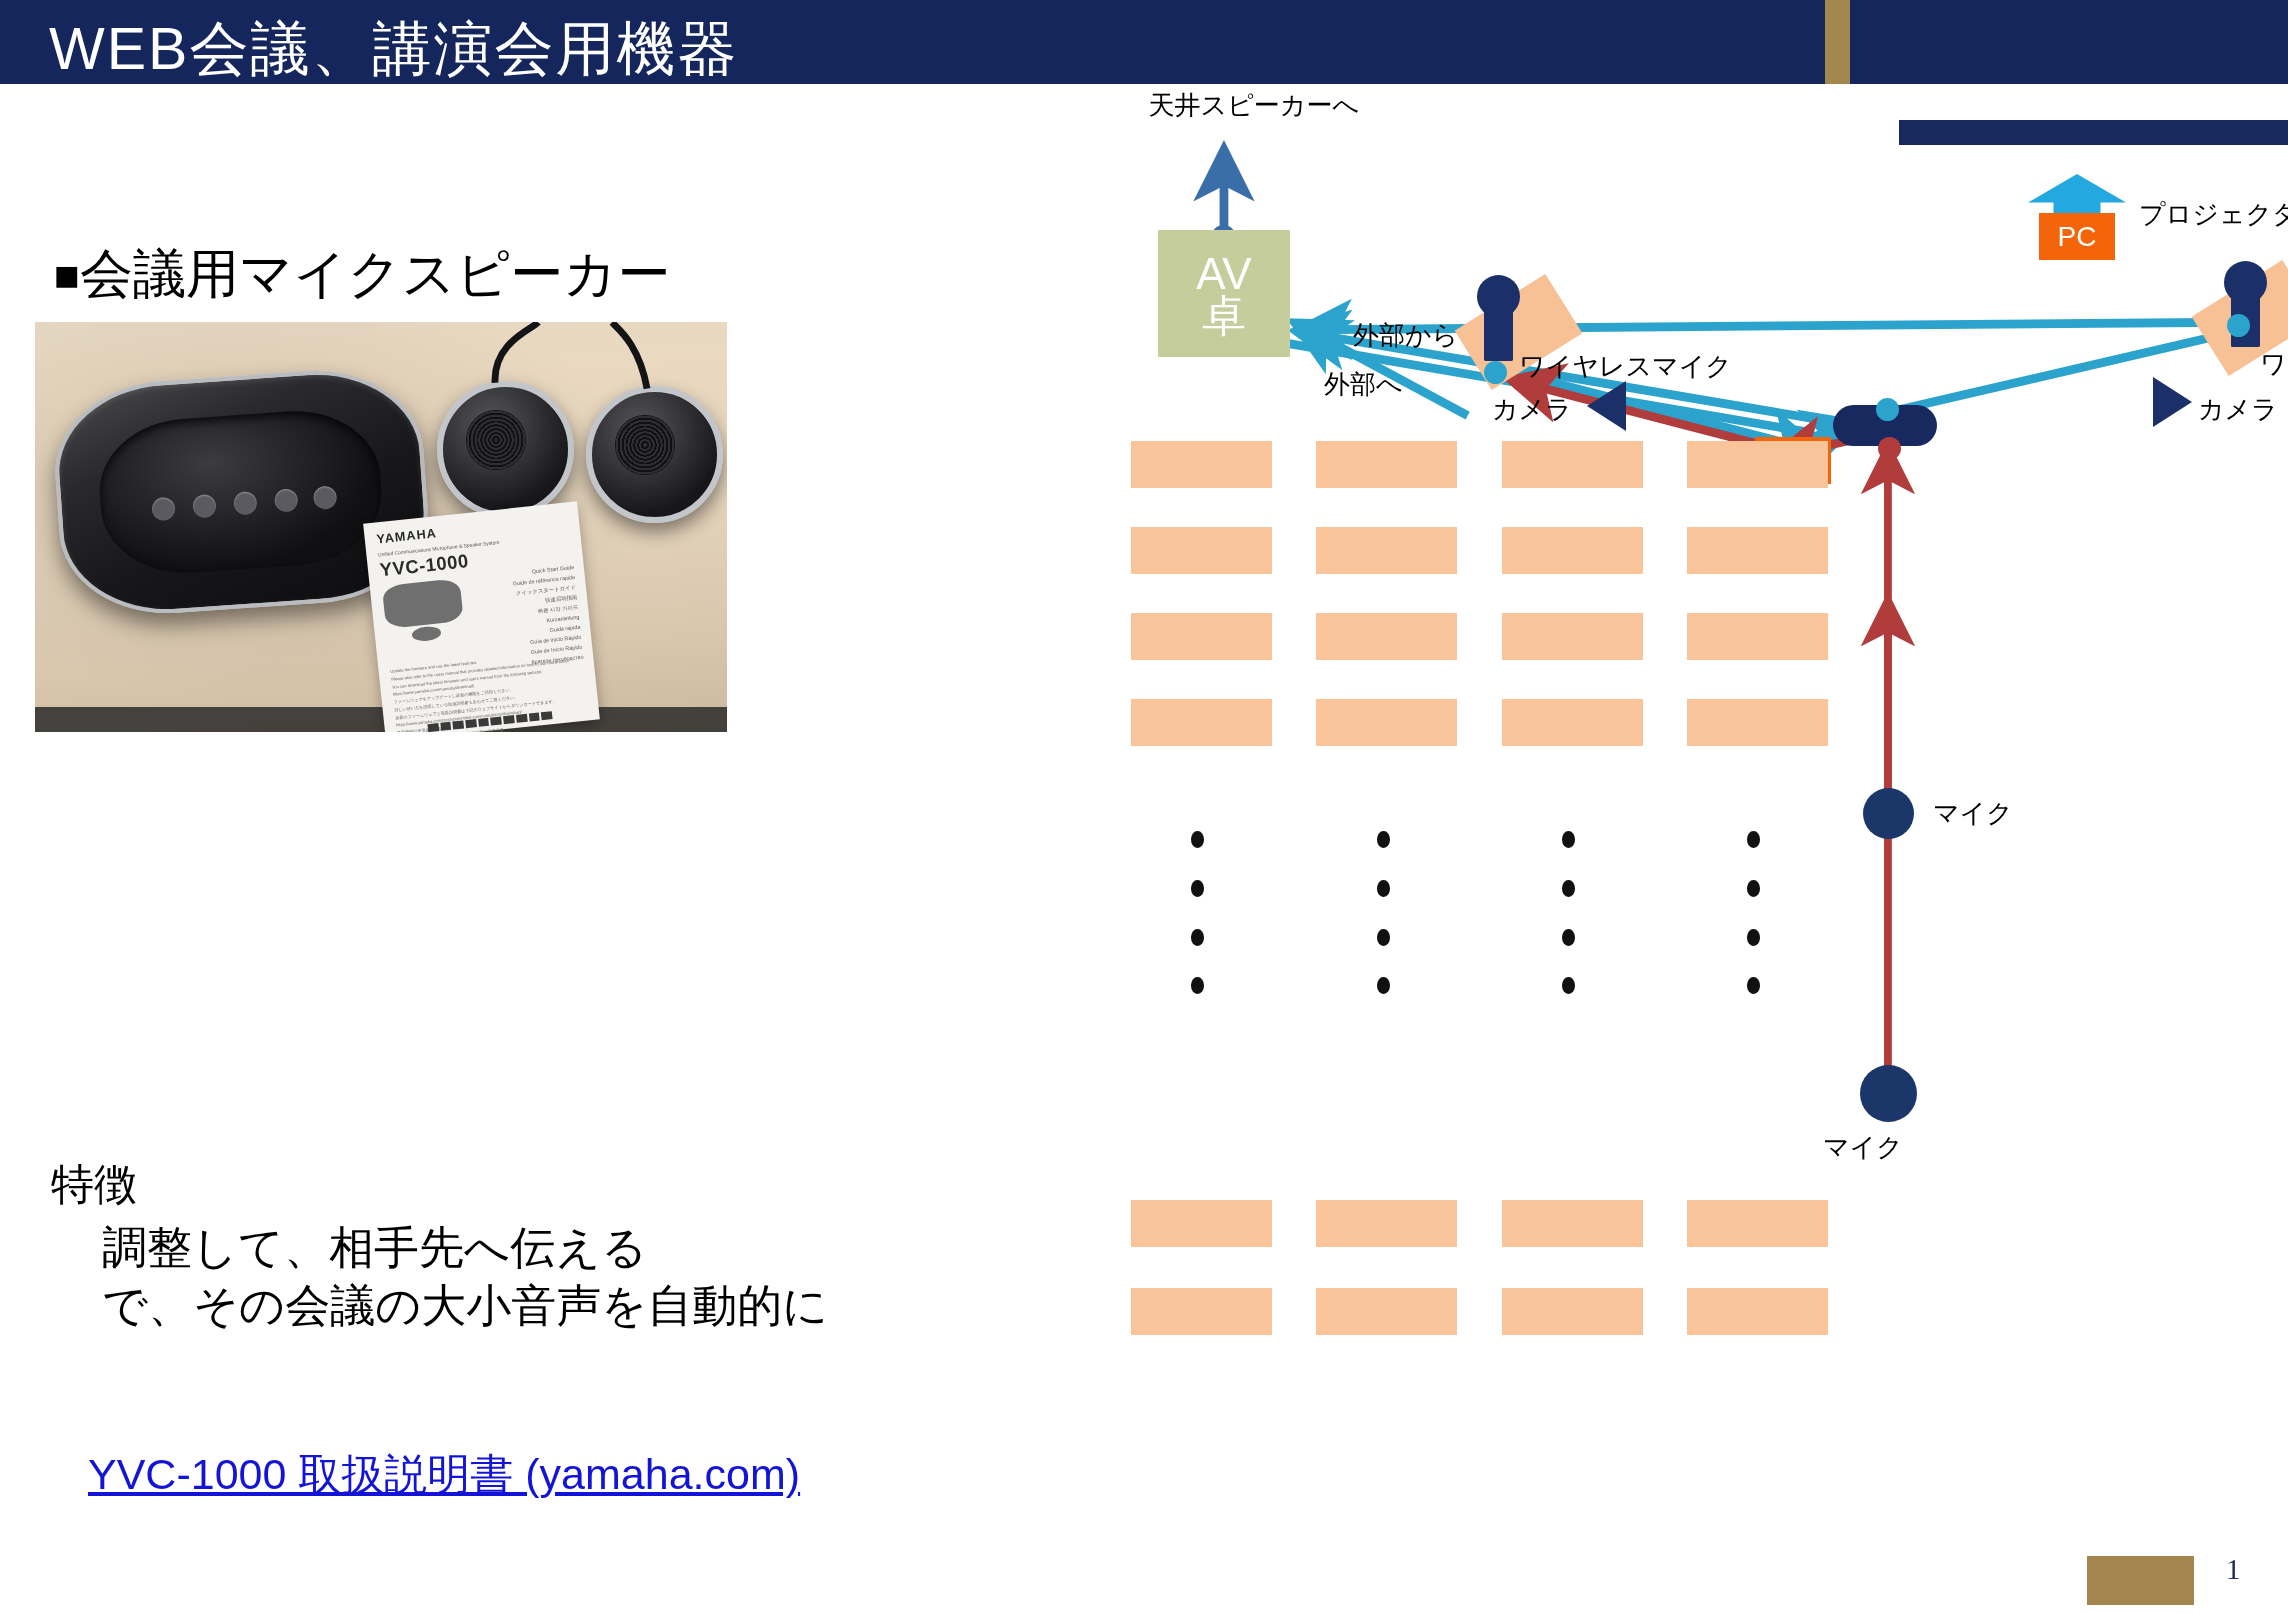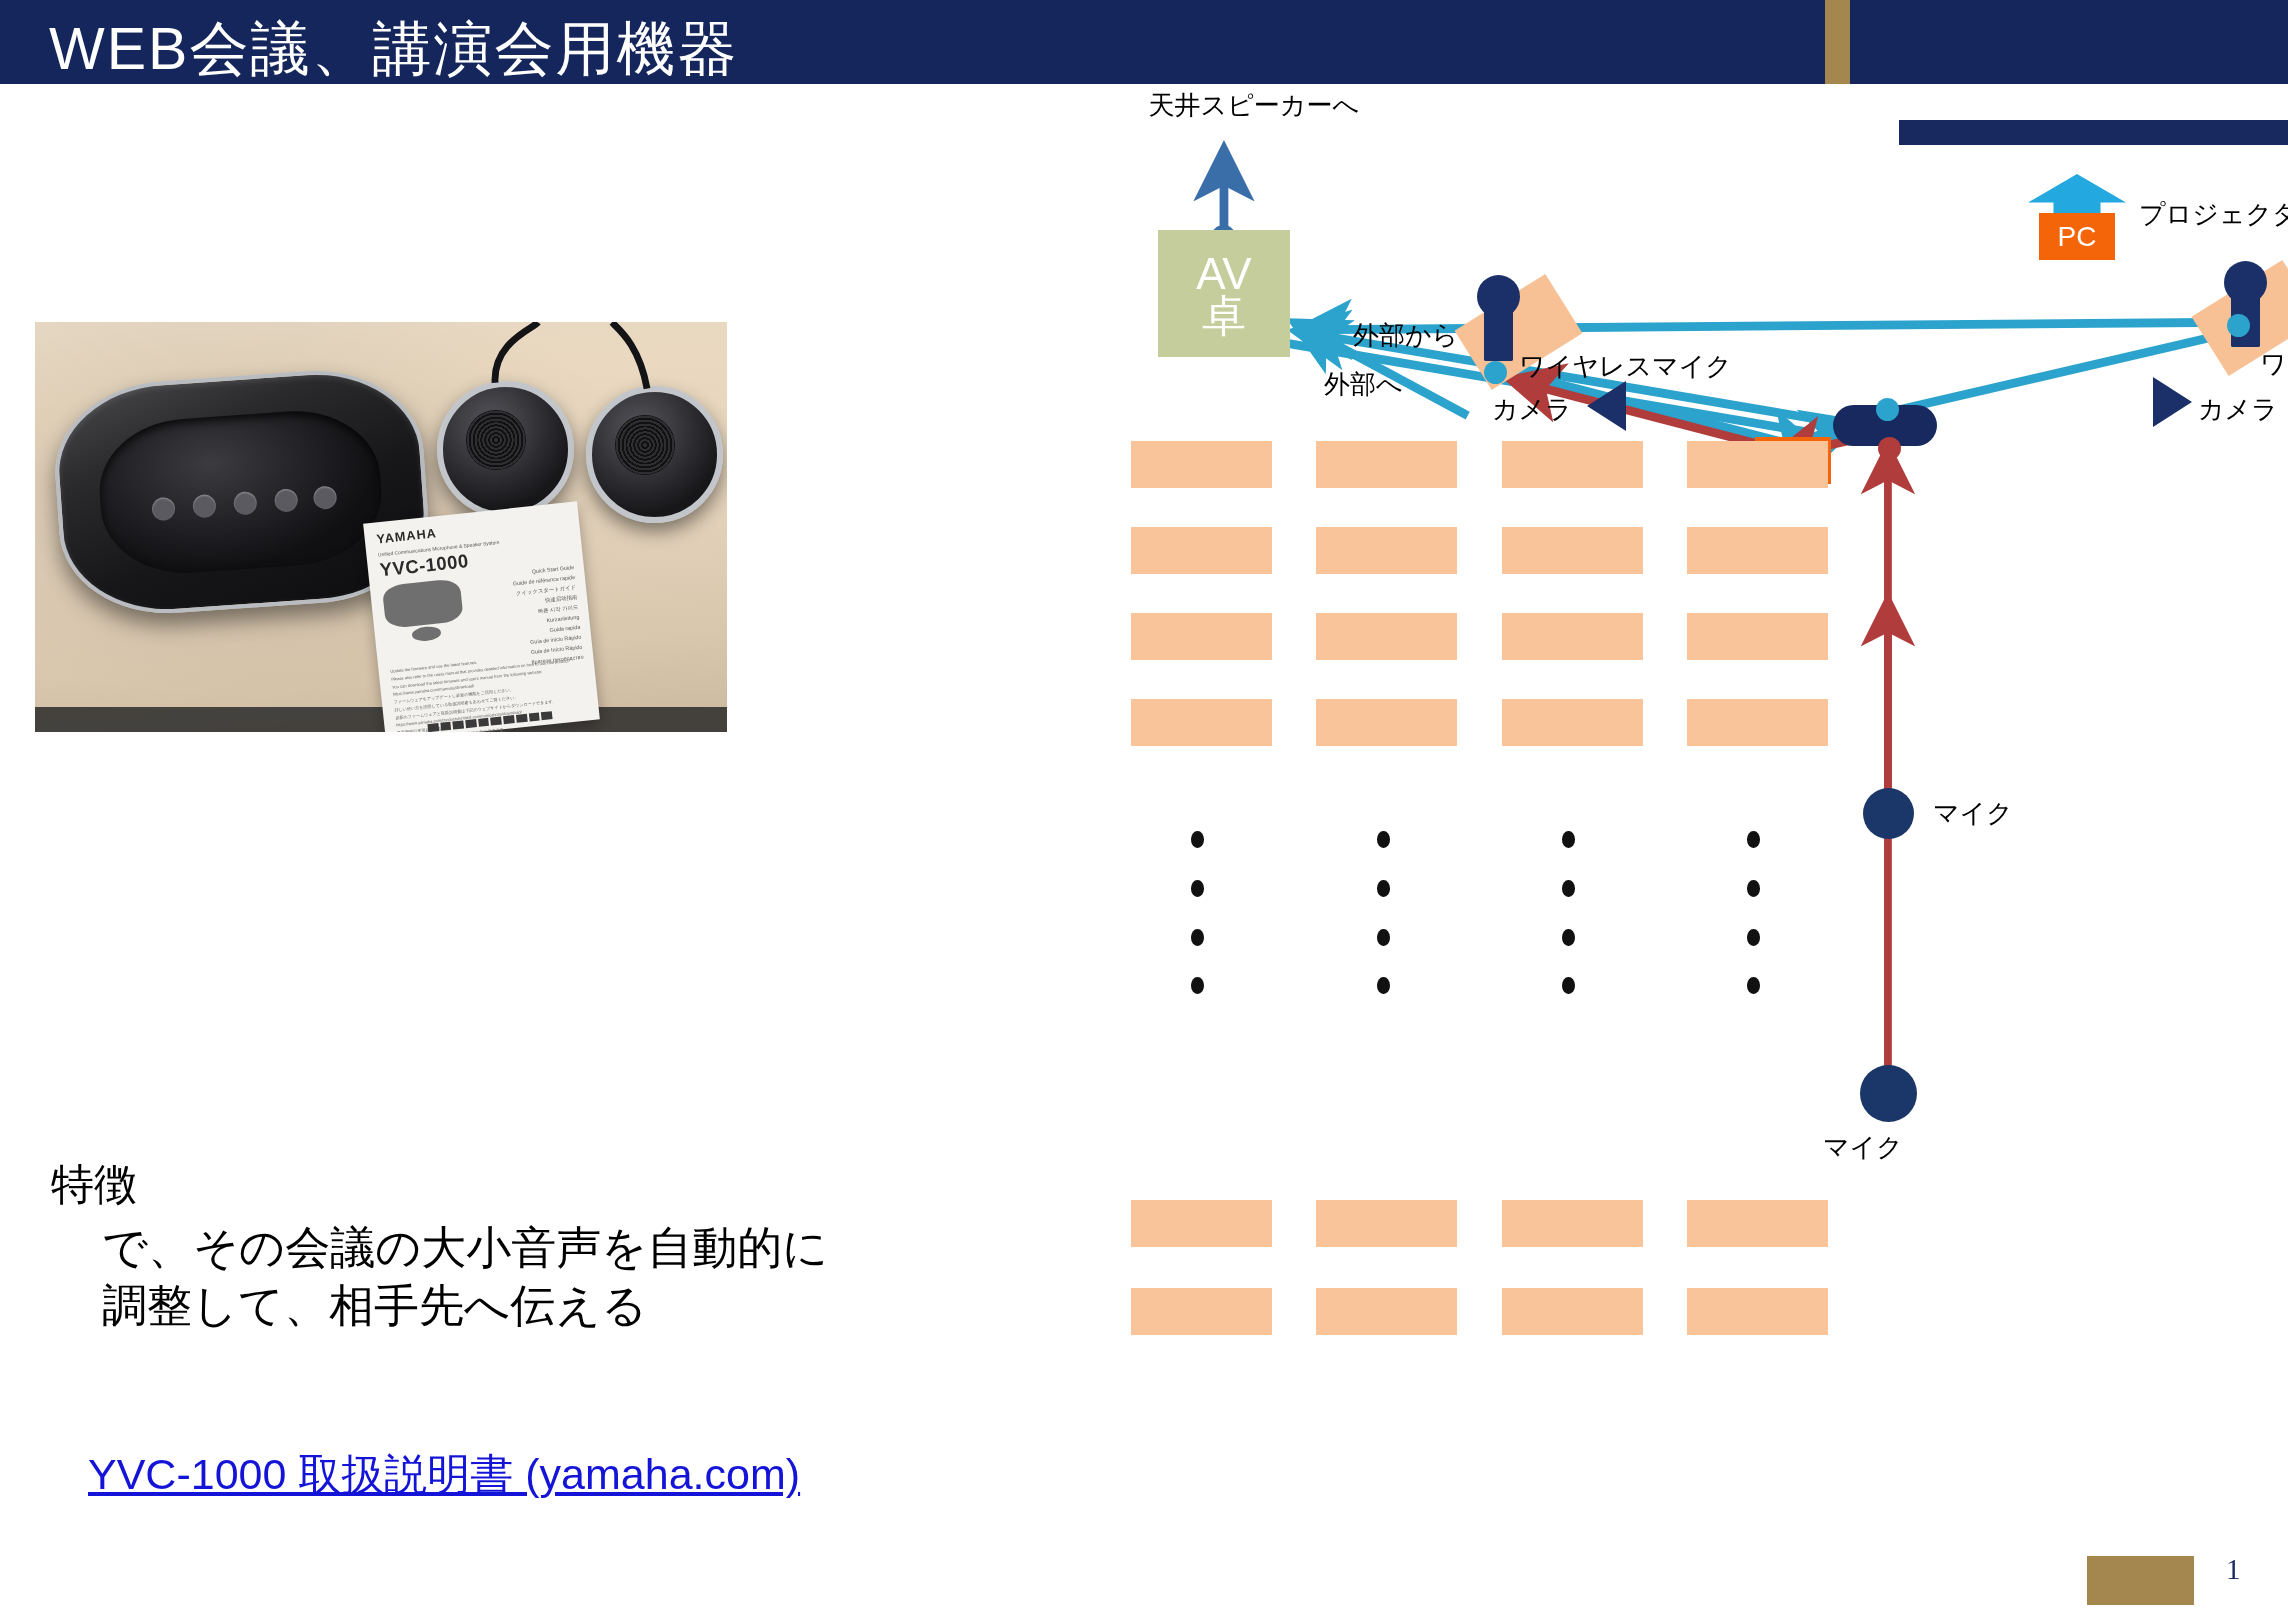--- a/index.html
+++ b/index.html
@@ -95,20 +95,23 @@
 </head>
 <body>
 
 <div id="slide">
 
   <div class="hdr">
     <div class="hdr-title">WEB会議、講演会用機器</div>
     <div class="hdr-gold"></div>
   </div>
 
+  <div class="lead">
+    <span class="sq">■</span><span>会議用マイクスピーカー</span>
+  </div>
 
   <div class="photo">
     <div class="desk-shadow"></div>
     <div class="desk-edge"></div>
 
     <div class="yvc-main">
       <div class="yvc-btns">
         <i style="left:0"></i>
           <i style="left:41px"></i>
           <i style="left:82px"></i>
@@ -166,22 +169,22 @@
           <i></i>
           <i></i>
           <i></i>
           <i></i>
         </div>
     </div>
   </div>
 
   <div class="feat-title">特徴</div>
   <div class="feat-body">
+    <span class="b2">調整して、相手先へ伝える</span>
     <span class="b2">で、その会議の大小音声を自動的に</span>
-    <span class="b2">調整して、相手先へ伝える</span>
   </div>
 
   <a class="link" href="#">YVC-1000 取扱説明書 (yamaha.com)</a>
 
   <div class="diag">
 
     <svg class="svgdiag" viewBox="0 0 1187 1520">
       <defs>
         <marker id="ab" markerWidth="7" markerHeight="7" refX="5.6" refY="3.5" orient="auto">
           <path d="M0,0 L7,3.5 L0,7 L1.8,3.5 Z" fill="#2ba3cd"></path>

